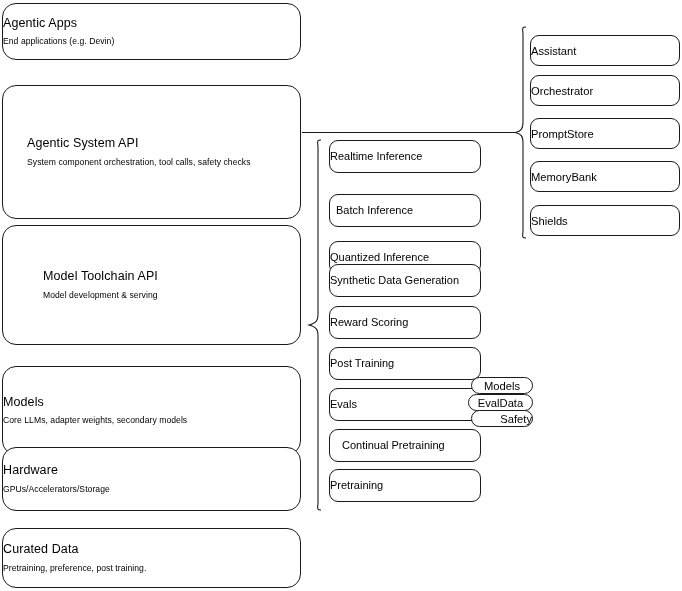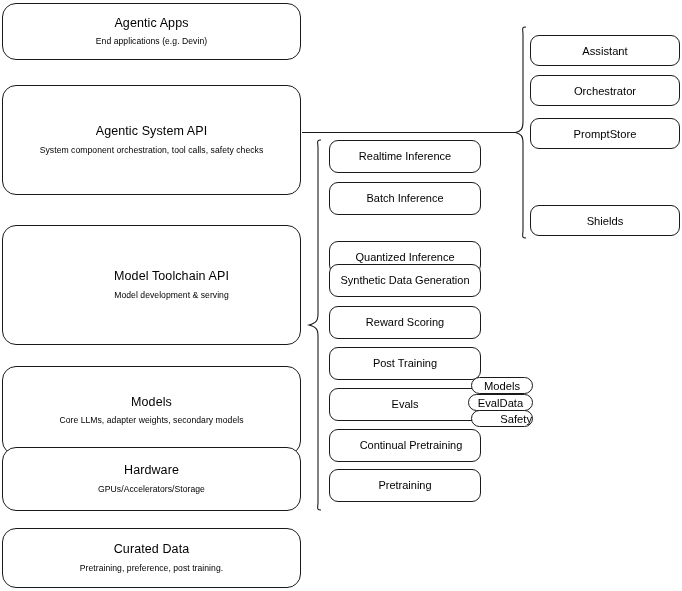--- a/index.html
+++ b/index.html
@@ -24,21 +24,21 @@
   }
 
   
   .box {
     position: absolute;
     box-sizing: border-box;
     background: #ffffff;
     border: 1.1px solid #1a1a1a;
     display: flex;
     flex-direction: column;
-    align-items: center;
+    align-items: flex-start;
     justify-content: center;
     text-align: center;
     line-height: 1.25;
   }
 
   
   .layer-box {
     border-radius: 14px;
     left: 2px;
     width: 299px;
@@ -106,21 +106,21 @@
 </head>
 <body>
 
 <div id="canvas">
 
   <div class="box layer-box" style="top:3px; height:57px;">
     <div class="layer-title">Agentic Apps</div>
     <div class="layer-sub">End applications (e.g. Devin)</div>
   </div>
 
-  <div class="box layer-box" style="top:85px; height:110px;">
+  <div class="box layer-box" style="top:85px; height:134px;padding-left:24px;">
     <div class="layer-title">Agentic System API</div>
     <div class="layer-sub">System component orchestration, tool calls, safety checks</div>
   </div>
 
   <div class="box layer-box" style="top:225px; height:120px;padding-left:40px;">
     <div class="layer-title">Model Toolchain API</div>
     <div class="layer-sub">Model development &amp; serving</div>
   </div>
 
   <div class="box layer-box" style="top:366px; height:89px;">
@@ -144,21 +144,21 @@
     <path d="M 12 1 C 7 1, 9 3, 9 9 L 9 96 C 9 103, 7 105, 1.5 106.5 C 7 108, 9 110, 9 117 L 9 204 C 9 210, 7 212, 12 212"></path>
   </svg>
 
   <svg class="brace" style="left:307px; top:139px;" width="16" height="380" viewBox="0 0 16 380">
     <path d="M 14 1 C 9 1, 11 3, 11 9 L 11 175 C 11 182, 9 184, 2 186 C 9 188, 11 190, 11 197 L 11 363 C 11 369, 9 371, 14 371"></path>
   </svg>
 
   <div class="box mid-box" style="top:140px;">
     <span>Realtime Inference</span>
   </div>
-  <div class="box mid-box" style="top:182px;">
+  <div class="box mid-box" style="top:194px;padding-left:6px;">
     <span>Batch Inference</span>
   </div>
   <div class="box mid-box" style="top:241px;">
     <span>Quantized Inference</span>
   </div>
   <div class="box mid-box" style="top:264px;">
     <span>Synthetic Data Generation</span>
   </div>
   <div class="box mid-box" style="top:306px;">
     <span>Reward Scoring</span>
@@ -188,17 +188,20 @@
 
   <div class="box right-box" style="top:35px;">
     <span>Assistant</span>
   </div>
   <div class="box right-box" style="top:75px;">
     <span>Orchestrator</span>
   </div>
   <div class="box right-box" style="top:118px;">
     <span>PromptStore</span>
   </div>
+  <div class="box right-box" style="top:161px;">
+    <span>MemoryBank</span>
+  </div>
   <div class="box right-box" style="top:205px;">
     <span>Shields</span>
   </div>
 
 </div>
 
 </body></html>

